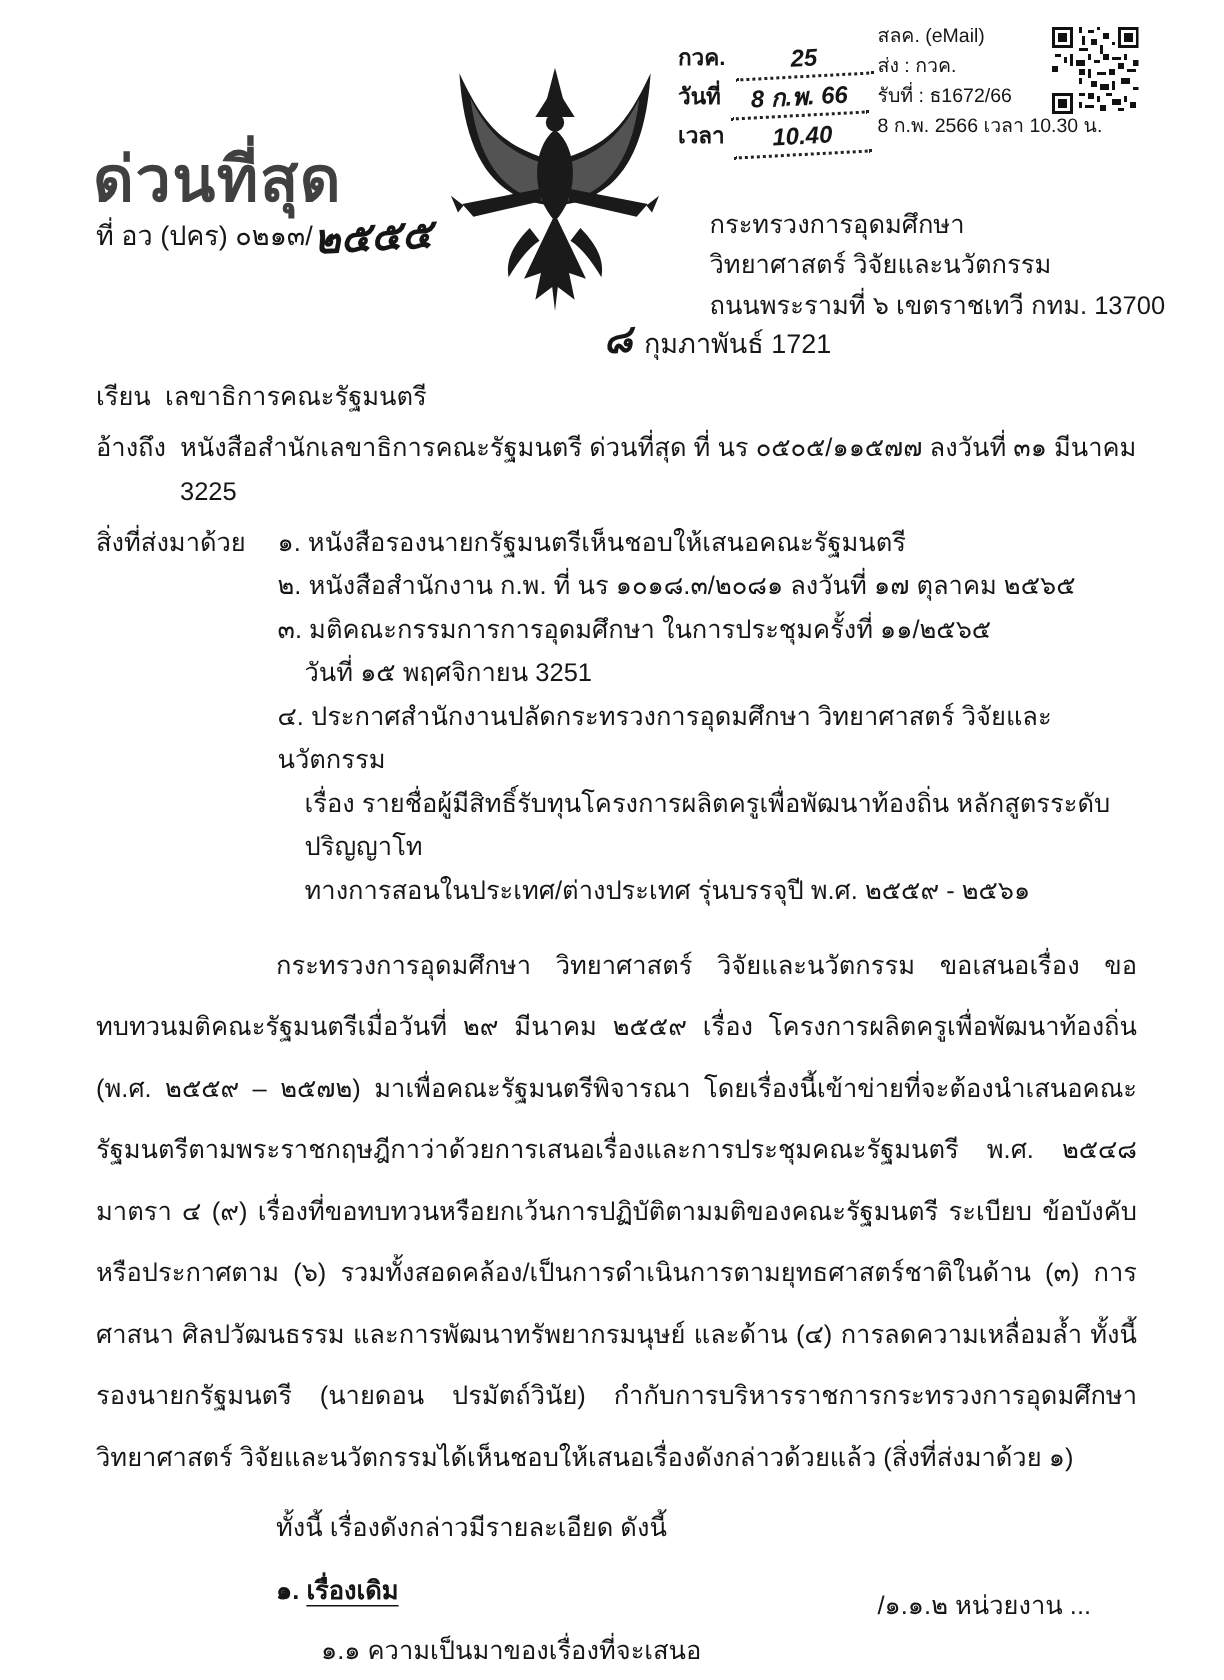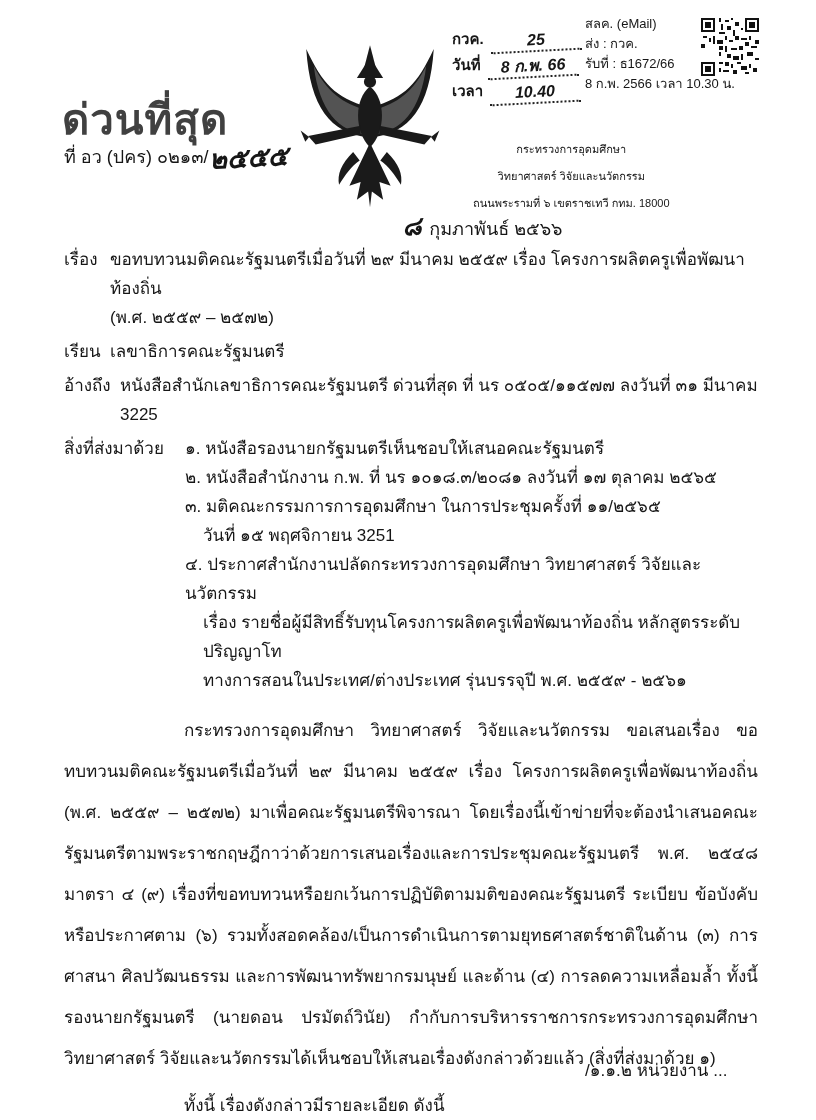--- a/index.html
+++ b/index.html
@@ -43,21 +43,21 @@
   }
   
   .receipt{
     position:absolute;left:585px;top:14px;
     font-size:13px;line-height:20px;white-space:nowrap;
   }
   .qr{position:absolute;left:701px;top:17px;width:58px;height:60px;}
   
   .address{
     position:absolute;left:473px;top:136px;
-    font-size:11px;line-height:27px;white-space:nowrap;text-align:center;
+    font-size:17px;line-height:27px;white-space:nowrap;
   }
   .date-line{
     position:absolute;left:402px;top:206px;
     font-size:18px;white-space:nowrap;
   }
   .date-line .handwrite{font-size:25px;transform:rotate(-6deg);margin-right:8px;}
   
   .content{
     position:absolute;left:64px;top:245px;width:694px;
     font-size:17px;line-height:29px;
@@ -192,36 +192,29 @@
       <rect x="20" y="24" width="3" height="2"></rect>
         <rect x="24" y="23" width="1" height="2"></rect>
         <rect x="22" y="27" width="2" height="1"></rect>
       <rect x="26" y="25" width="2" height="2"></rect>
     </g>
   </svg>
 
   <div class="address">
     <div>กระทรวงการอุดมศึกษา</div>
     <div>วิทยาศาสตร์ วิจัยและนวัตกรรม</div>
-    <div>ถนนพระรามที่ ๖ เขตราชเทวี กทม. 18000</div>
+    <div>ถนนพระรามที่ ๖ เขตราชเทวี กทม. 13700</div>
   </div>
 
   <div class="date-line">
-    <span class="handwrite">๘</span><span>กุมภาพันธ์ ๒๕๖๖</span>
+    <span class="handwrite">๘</span><span>กุมภาพันธ์ 1721</span>
   </div>
 
   <div class="content">
 
-    <div class="field">
-      <span class="label w1">เรื่อง</span>
-      <div class="ftext">
-        <div>ขอทบทวนมติคณะรัฐมนตรีเมื่อวันที่ ๒๙ มีนาคม ๒๕๕๙ เรื่อง โครงการผลิตครูเพื่อพัฒนาท้องถิ่น</div>
-        <div>(พ.ศ. ๒๕๕๙ – ๒๕๗๒)</div>
-      </div>
-    </div>
 
     <div class="field mt1">
       <span class="label w1">เรียน</span>
       <div class="ftext">เลขาธิการคณะรัฐมนตรี</div>
     </div>
 
     <div class="field mt1">
       <span class="label w2">อ้างถึง</span>
       <div class="ftext">หนังสือสำนักเลขาธิการคณะรัฐมนตรี ด่วนที่สุด ที่ นร ๐๕๐๕/๑๑๕๗๗ ลงวันที่ ๓๑ มีนาคม 3225</div>
     </div>

